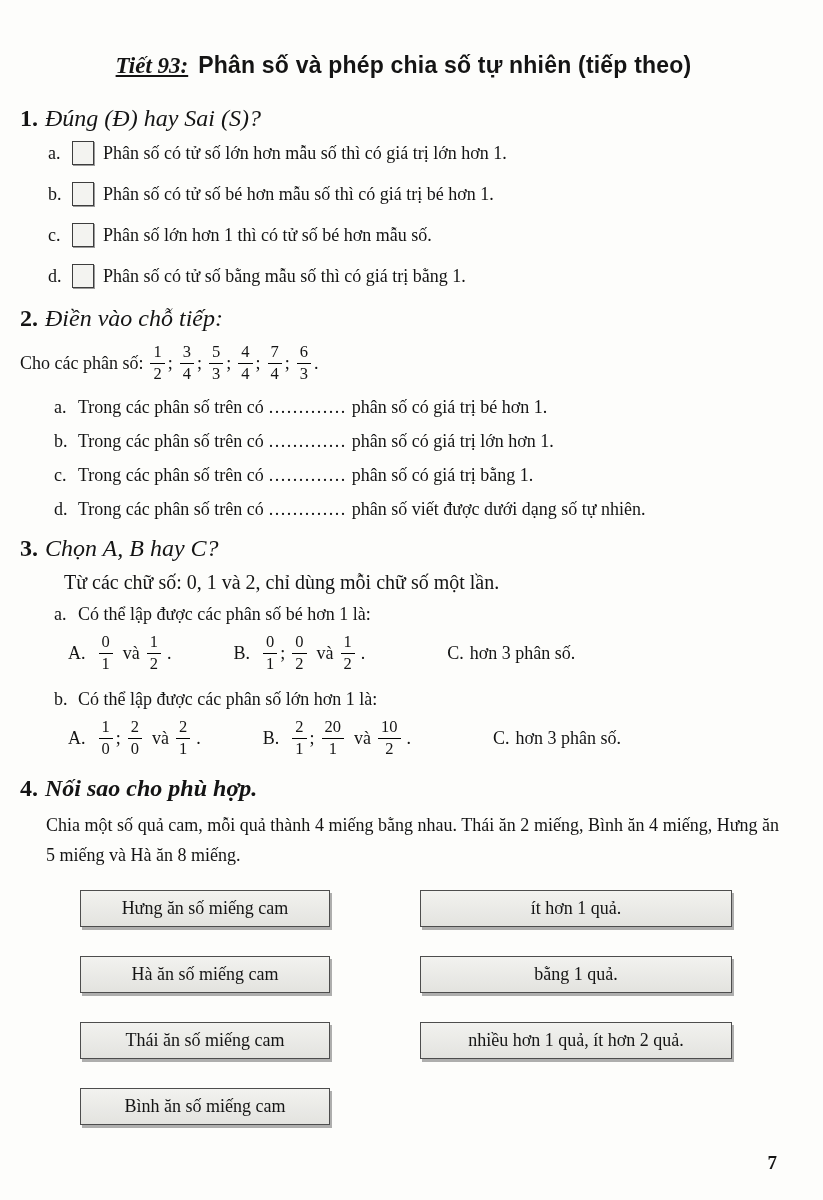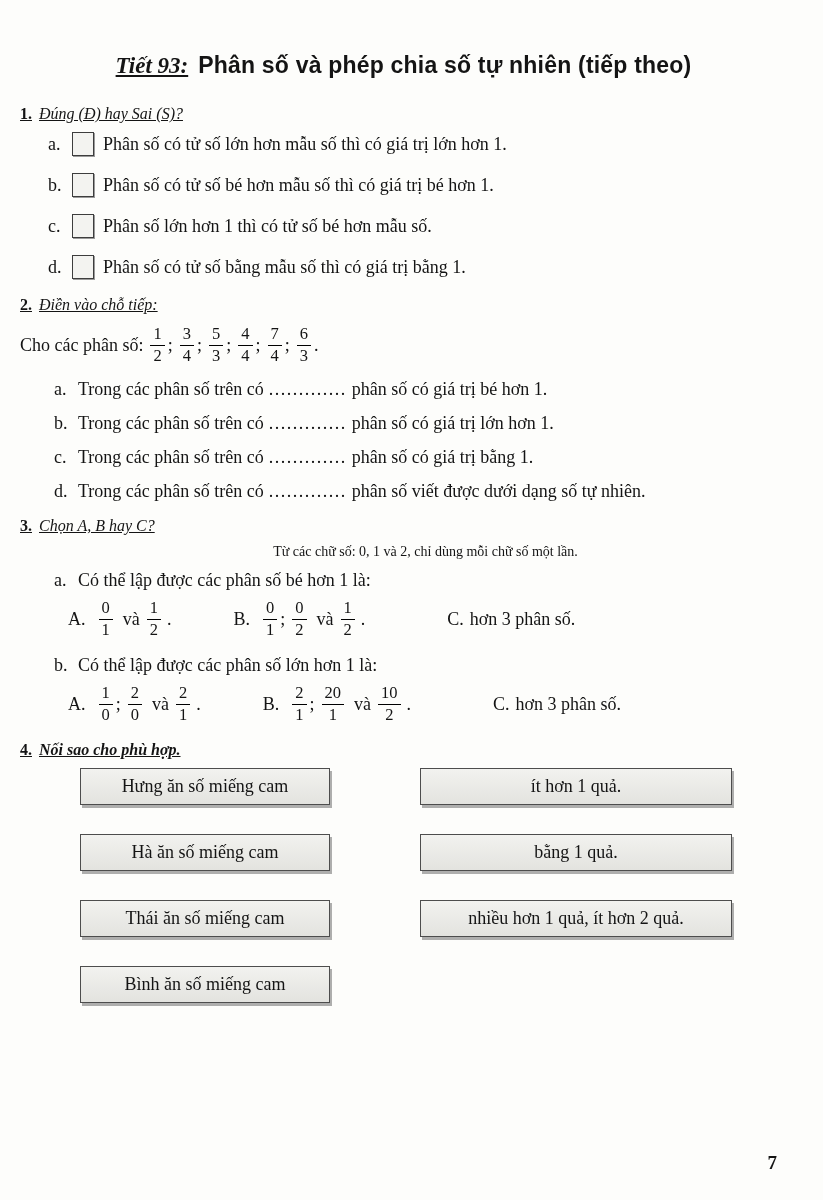--- a/index.html
+++ b/index.html
@@ -7,41 +7,41 @@
   body { font-family:"Liberation Serif", serif; color:#141414; }
   .page {
     width:823px; height:1200px; background:#fdfdfb; margin:0 auto;
     padding:52px 36px 0 20px; position:relative; overflow:hidden;
   }
   
   .title-row { text-align:center; font-size:23px; font-weight:bold; margin-bottom:26px; white-space:nowrap; }
   .title-label { font-style:italic; text-decoration:underline; margin-right:10px; }
   .title-text { font-family:"Liberation Sans", sans-serif; letter-spacing:.2px; }
   
-  .q-head { font-size:16px; margin-bottom:9px;text-decoration:underline; }
+  .q-head { font-size:24px; margin-bottom:9px; }
   .q-num { font-weight:bold; margin-right:7px; }
   .q-prompt { font-style:italic; }
   .q-prompt.bold { font-weight:bold; }
   .item-letter { display:inline-block; width:24px; flex:none; }
   
   .q1-item { display:flex; align-items:center; margin:0 0 17px 28px; font-size:18px; }
   .answer-box { width:22px; height:24px; border:1.3px solid #3d3d3d; background:#f3f3f0;
                 box-shadow:1px 1px 0 #9a9a9a; margin:0 9px 0 0; flex:none; }
   
   .frac { display:inline-flex; flex-direction:column; align-items:center; line-height:1.12;
           font-size:16.5px; margin:0 3px 0 7px; }
   .fn { border-bottom:1.4px solid #000; padding:0 3px 1px; }
   .fd { padding-top:1px; }
   .frac-line { display:flex; align-items:center; font-size:18px; margin:2px 0 12px 0; min-height:44px; }
   .sep { margin-left:0; }
   
   .q2-item { margin:0 0 13px 34px; font-size:18px; }
   .dots { letter-spacing:1.5px; margin:0 5px; }
   
-  .q3-intro { font-size:14px; margin:0 0 10px 44px;text-align:center; }
+  .q3-intro { font-size:20px; margin:0 0 10px 44px; }
   .q3-sub { font-size:18px; margin:4px 0 6px 34px; }
   .opt-row { display:flex; align-items:center; margin:4px 0 14px 48px; font-size:18px; min-height:44px; }
   .option { display:inline-flex; align-items:center; }
   .option + .option { margin-left:62px; }
   .option.wide-gap { margin-left:82px; }
   .opt-label { margin-right:6px; }
   .opt-end { margin-left:3px; }
   .conj { margin-left:7px; }
   
   .q4-para { font-size:18px; line-height:1.65; text-align:justify; margin:0 8px 20px 26px; }
@@ -232,20 +232,21 @@
         <span class="opt-label">C.</span>
           <span>hơn 3 phân số.</span>
       </span>
     </div>
   </section>
 
   <section class="question">
     <div class="q-head">
       <span class="q-num">4.</span><span class="q-prompt bold">Nối sao cho phù hợp.</span>
     </div>
+    <div class="q4-para">Chia một số quả cam, mỗi quả thành 4 miếng bằng nhau. Thái ăn 2 miếng, Bình ăn 4 miếng, Hưng ăn 5 miếng và Hà ăn 8 miếng.</div>
     <div class="match-grid">
       <div class="match-box">Hưng ăn số miếng cam</div>
       <div class="match-box">ít hơn 1 quả.</div>
       <div class="match-box">Hà ăn số miếng cam</div>
       <div class="match-box">bằng 1 quả.</div>
       <div class="match-box">Thái ăn số miếng cam</div>
       <div class="match-box">nhiều hơn 1 quả, ít hơn 2 quả.</div>
       <div class="match-box">Bình ăn số miếng cam</div>
     </div>
   </section>

